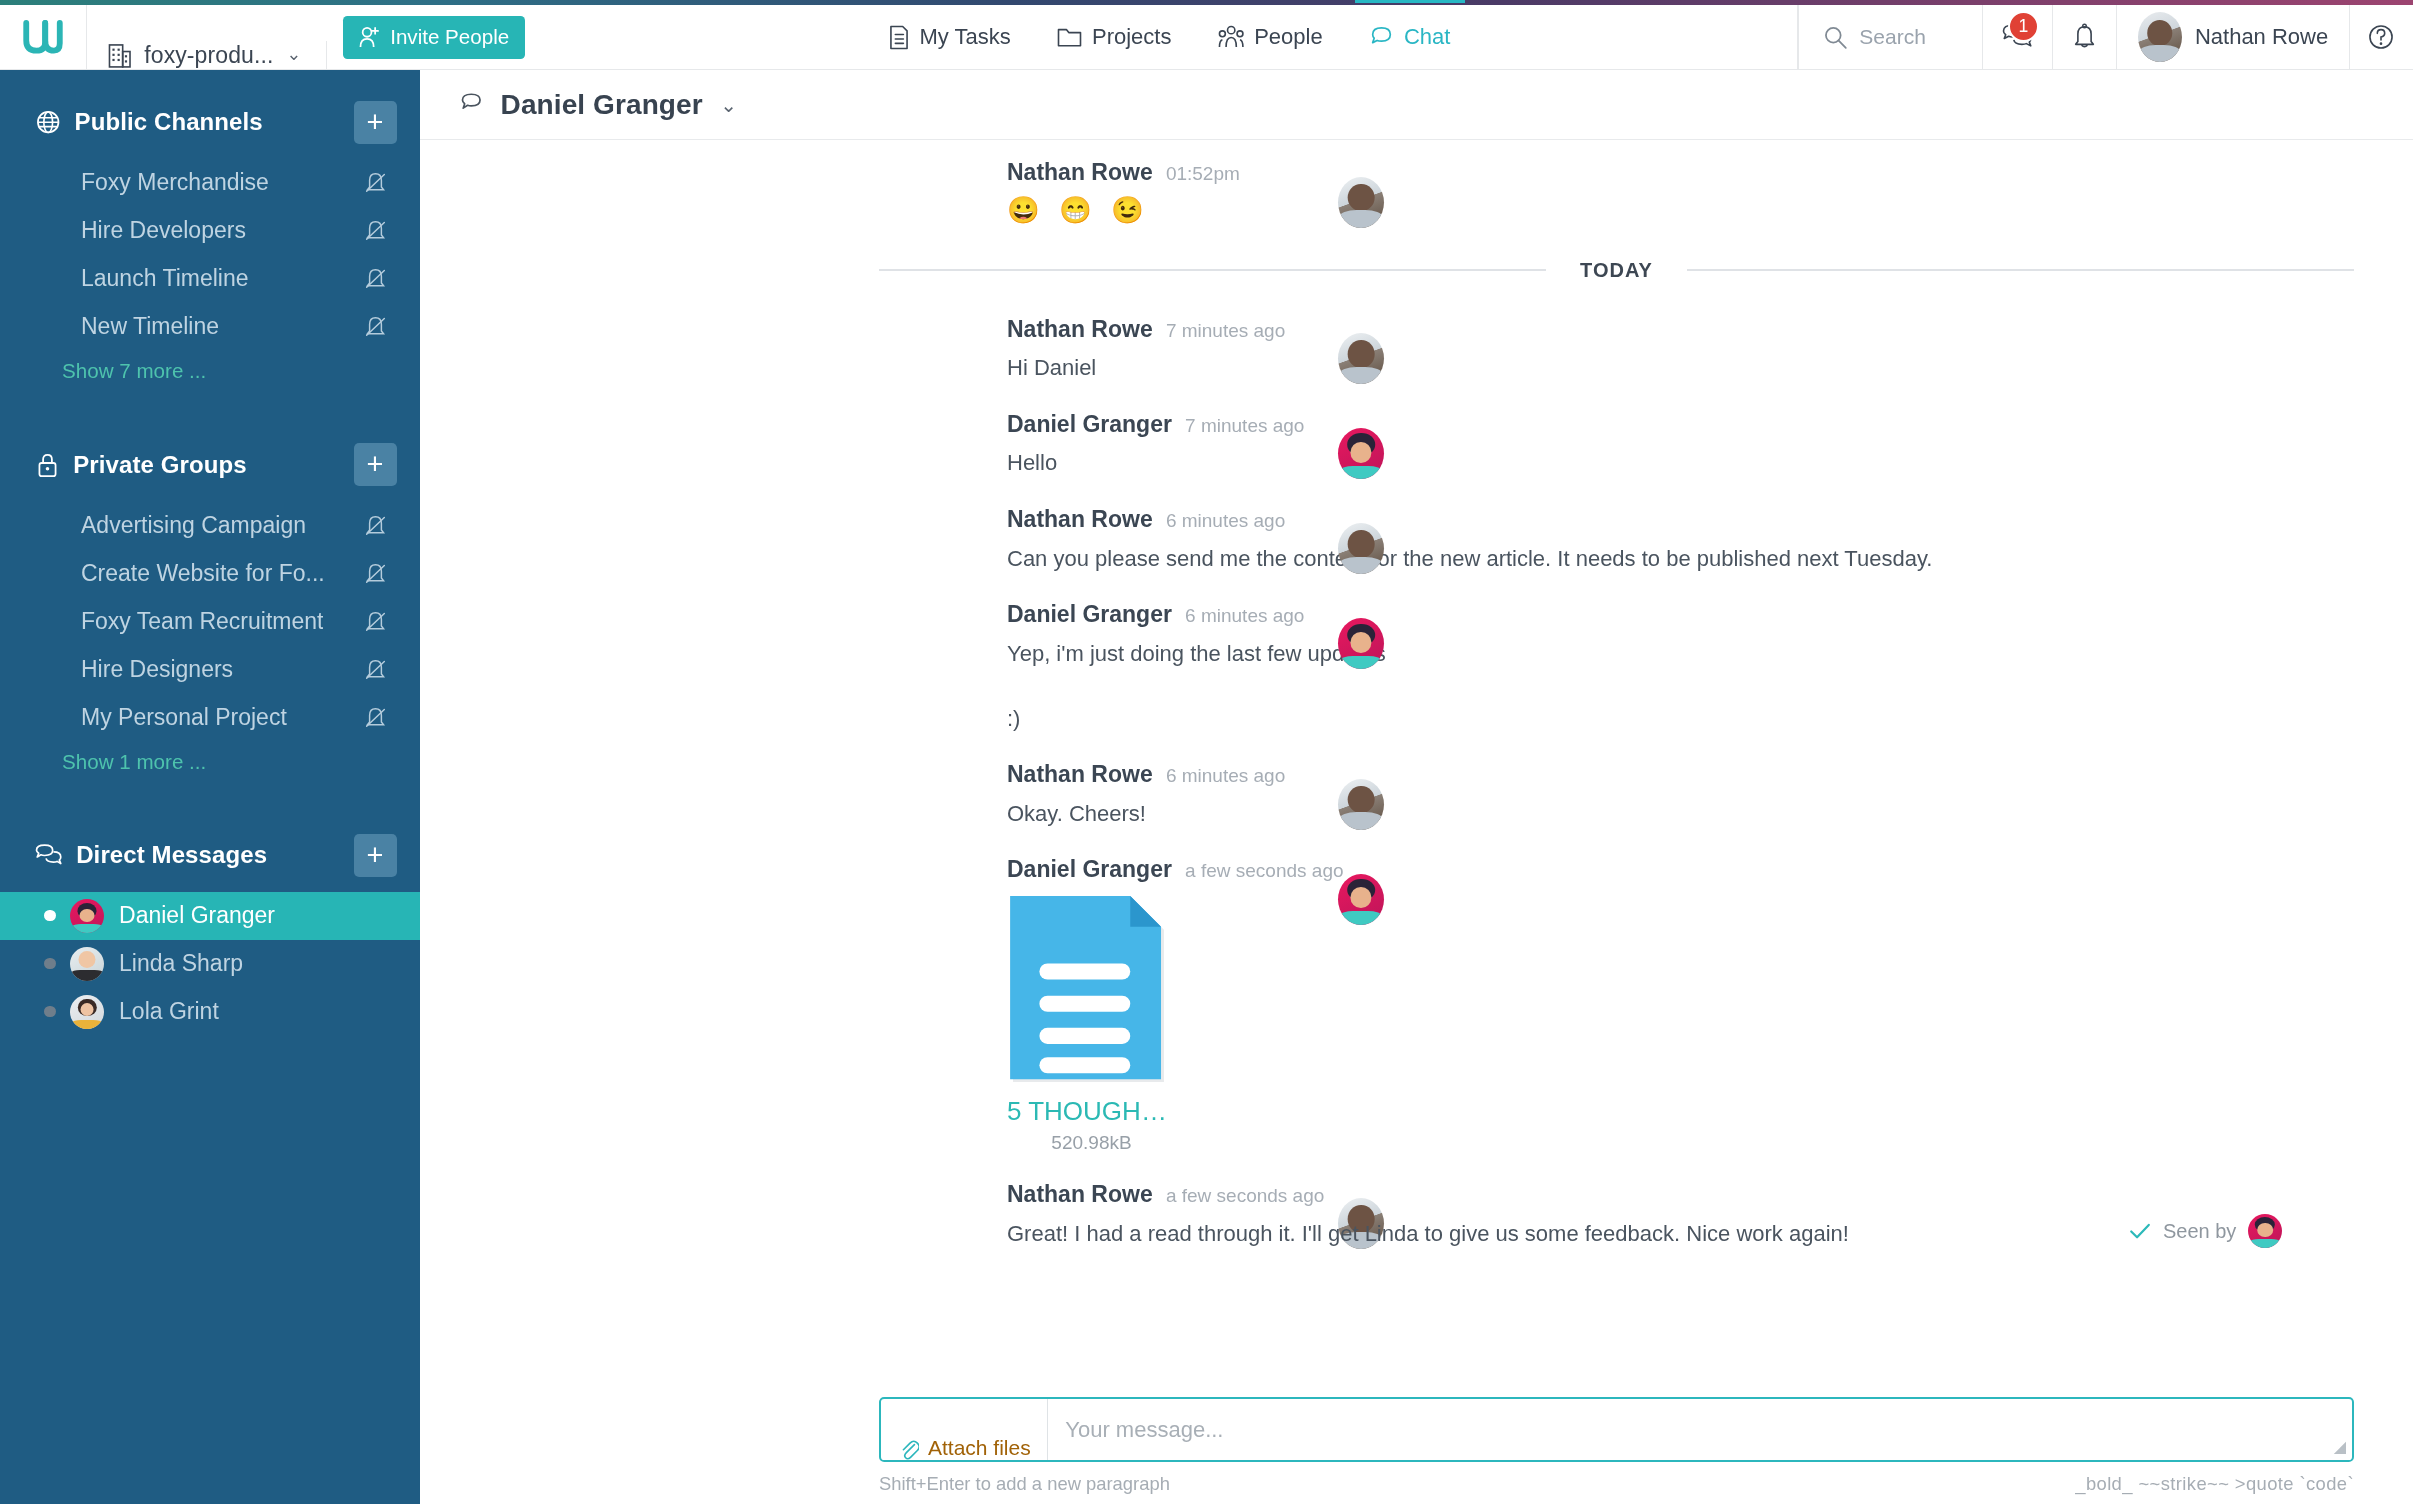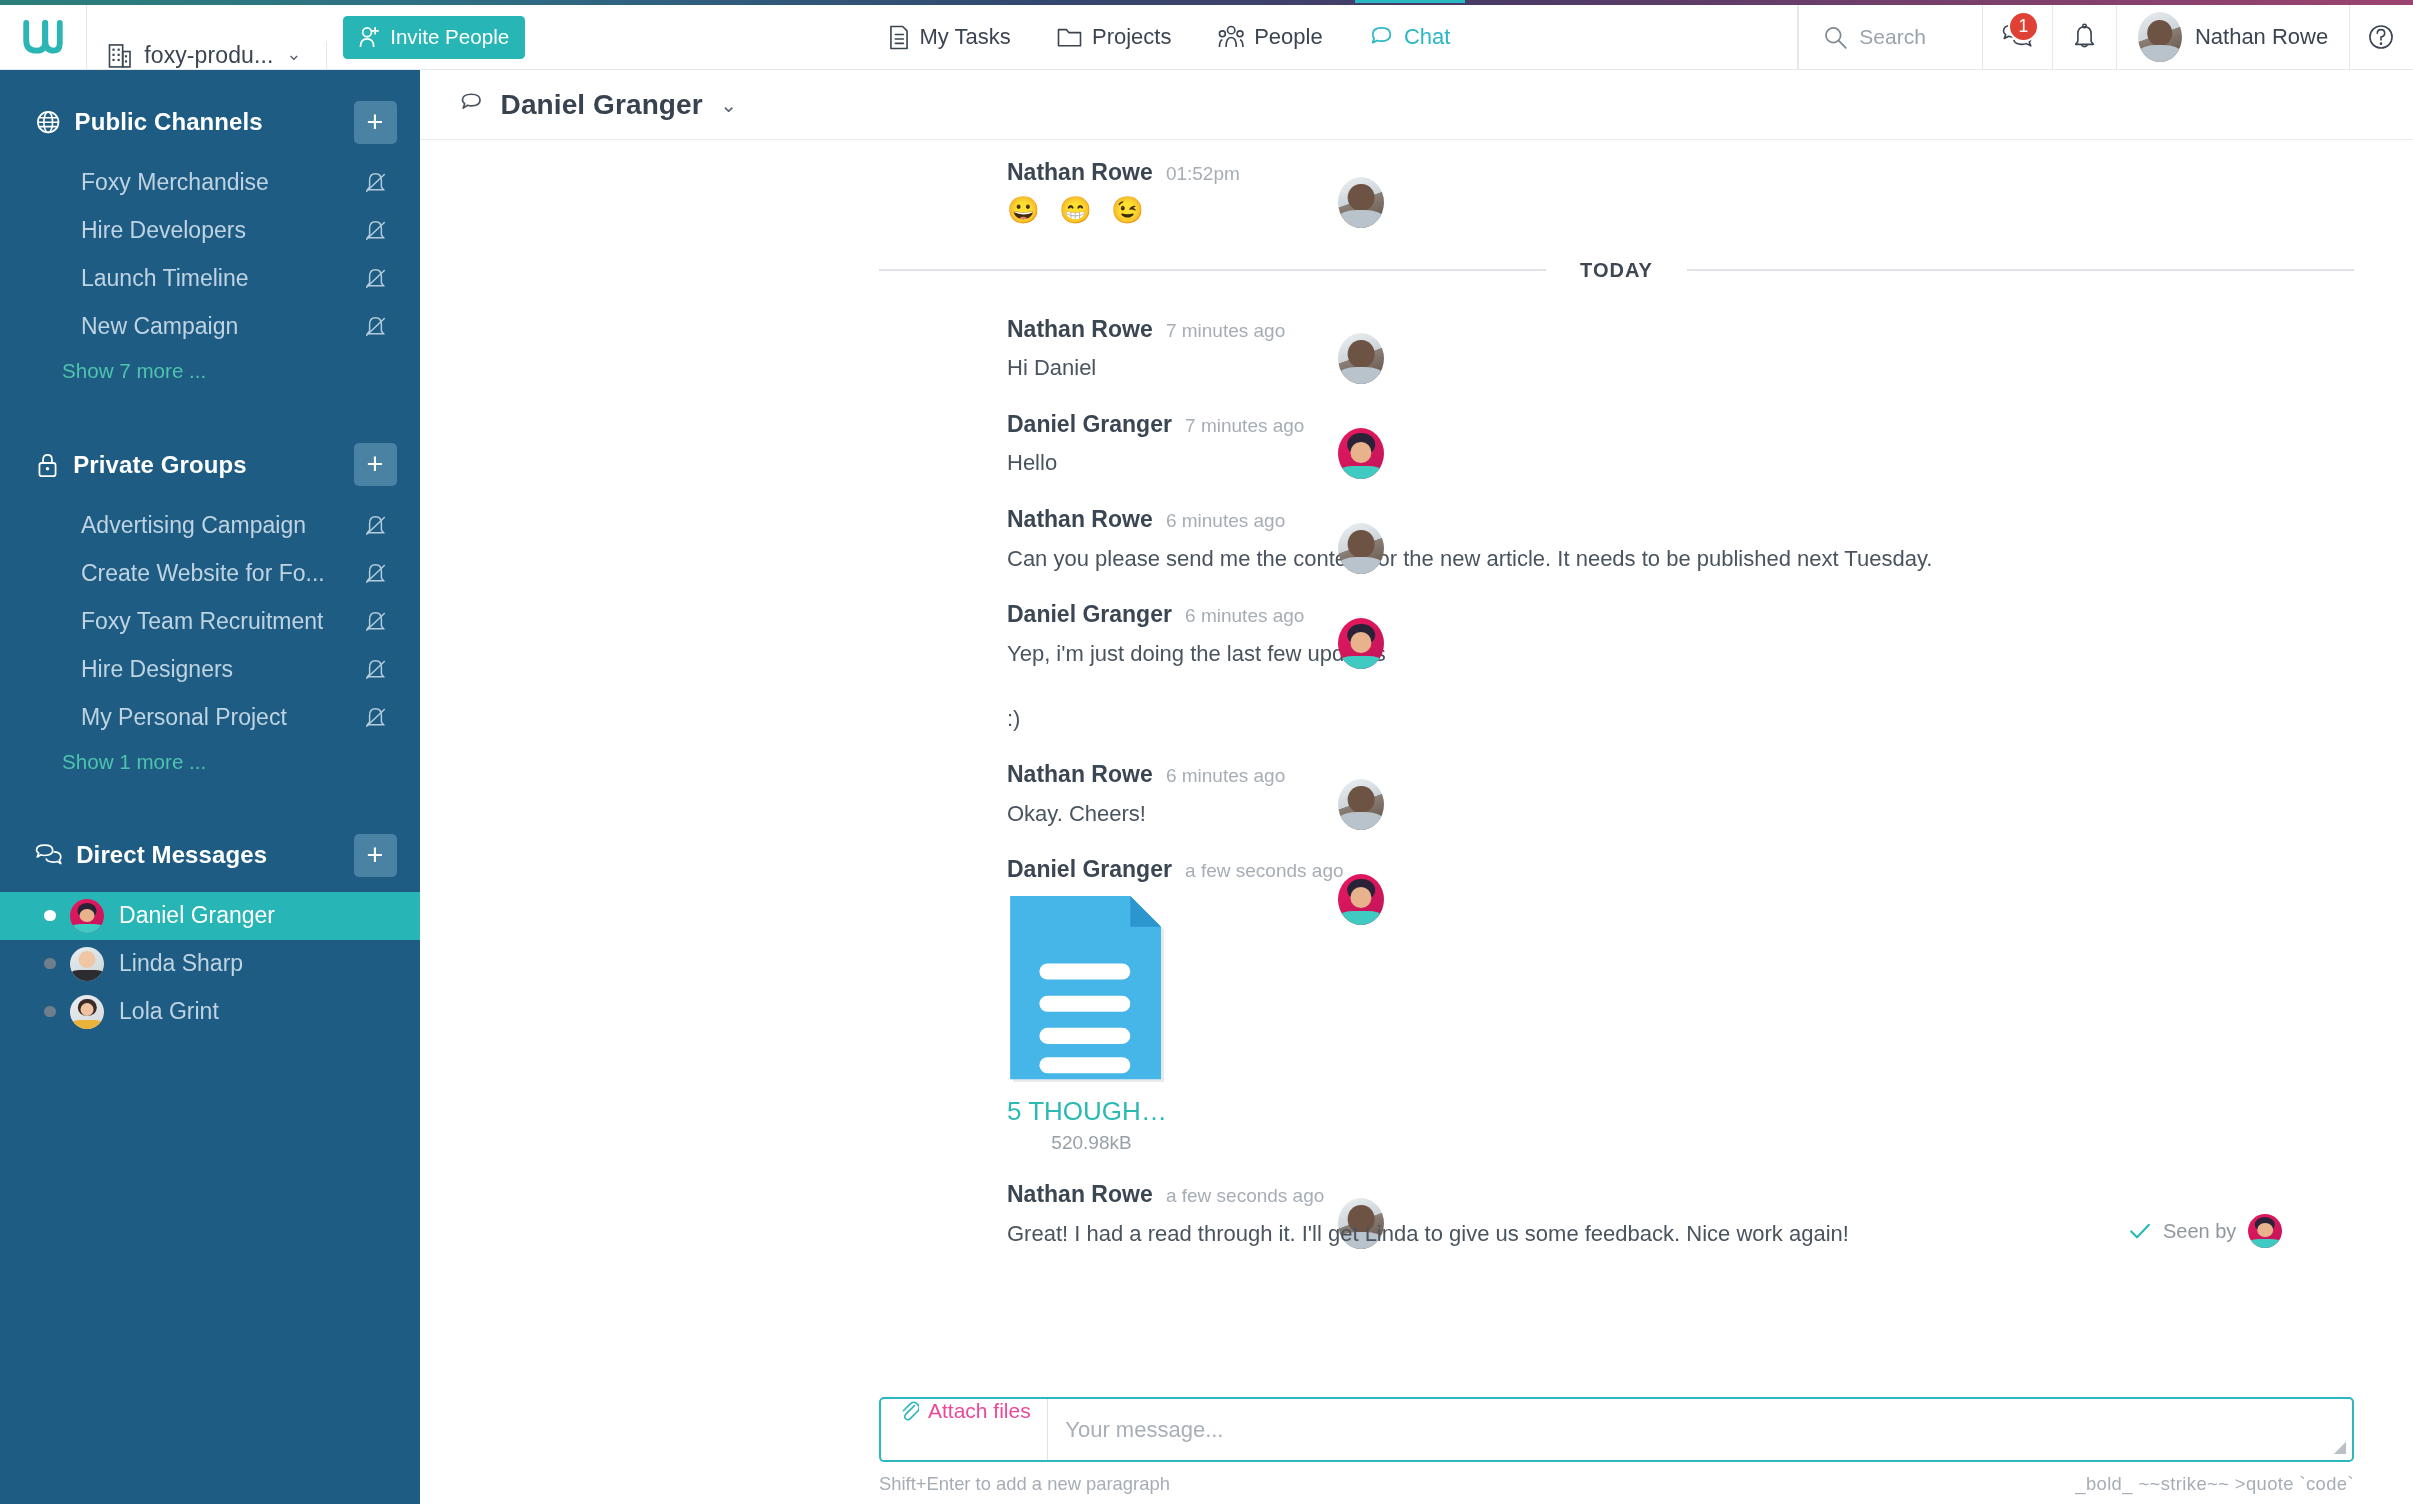--- a/index.html
+++ b/index.html
@@ -153,22 +153,22 @@
   }
   .seen-txt { font-size: 20px; color: #8f979f; }
 
   
   .composer-wrap { flex: 0 0 auto; padding: 10.3px 59px 0 459px; }
   .composer {
     border: 2.2px solid #2cb7bd; border-radius: 5.1px; height: 65px;
     display: flex; align-items: stretch; background: #fff; position: relative;
   }
   .attach {
-    display: flex; align-items: flex-start; gap: 8.8px; padding: 0 16px 0 17.6px;
-    color: #ec4899; font-size: 21px; border-right: 1.5px solid #dfe3e6; cursor: pointer;
+    display: flex; align-items: flex-end; gap: 8.8px; padding: 0 16px 0 17.6px;
+    color: #a16207; font-size: 21px; border-right: 1.5px solid #dfe3e6; cursor: pointer;
   }
   .msg-input {
     flex: 1 1 auto; border: none; outline: none; padding: 0 17.6px;
     font-size: 22px; color: #4a545f; font-family: "Liberation Sans", sans-serif;
     background: transparent;
   }
   .msg-input::placeholder { color: #a8afb6; }
   .resize-grip { position: absolute; right: 5.9px; bottom: 4.4px; color: #b9c0c6; font-size: 16px; }
   .composer-foot {
     display: flex; justify-content: space-between; align-items: center;
@@ -332,21 +332,21 @@
         </svg>
       </div>
       <div class="chan-row">
         <span class="chan-name">Launch Timeline</span>
         <svg class="bell-muted" width="25" height="25" viewBox="0 0 34 34">
           <path d="M17 5 Q25 5 25 14 L25 23 L28 27 L6 27 L9 23 L9 14 Q9 5 17 5 Z" fill="none" stroke="#cfe0ec" stroke-width="2"></path>
           <path d="M5 29 L29 6" stroke="#cfe0ec" stroke-width="2" stroke-linecap="round"></path>
         </svg>
       </div>
       <div class="chan-row">
-        <span class="chan-name">New Campaign</span>
+        <span class="chan-name">New Timeline</span>
         <svg class="bell-muted" width="25" height="25" viewBox="0 0 34 34">
           <path d="M17 5 Q25 5 25 14 L25 23 L28 27 L6 27 L9 23 L9 14 Q9 5 17 5 Z" fill="none" stroke="#cfe0ec" stroke-width="2"></path>
           <path d="M5 29 L29 6" stroke="#cfe0ec" stroke-width="2" stroke-linecap="round"></path>
         </svg>
       </div>
       <div class="show-more">Show 7 more ...</div>
 
       <div class="sp-lg"></div>
 
       <div class="sec-head">

